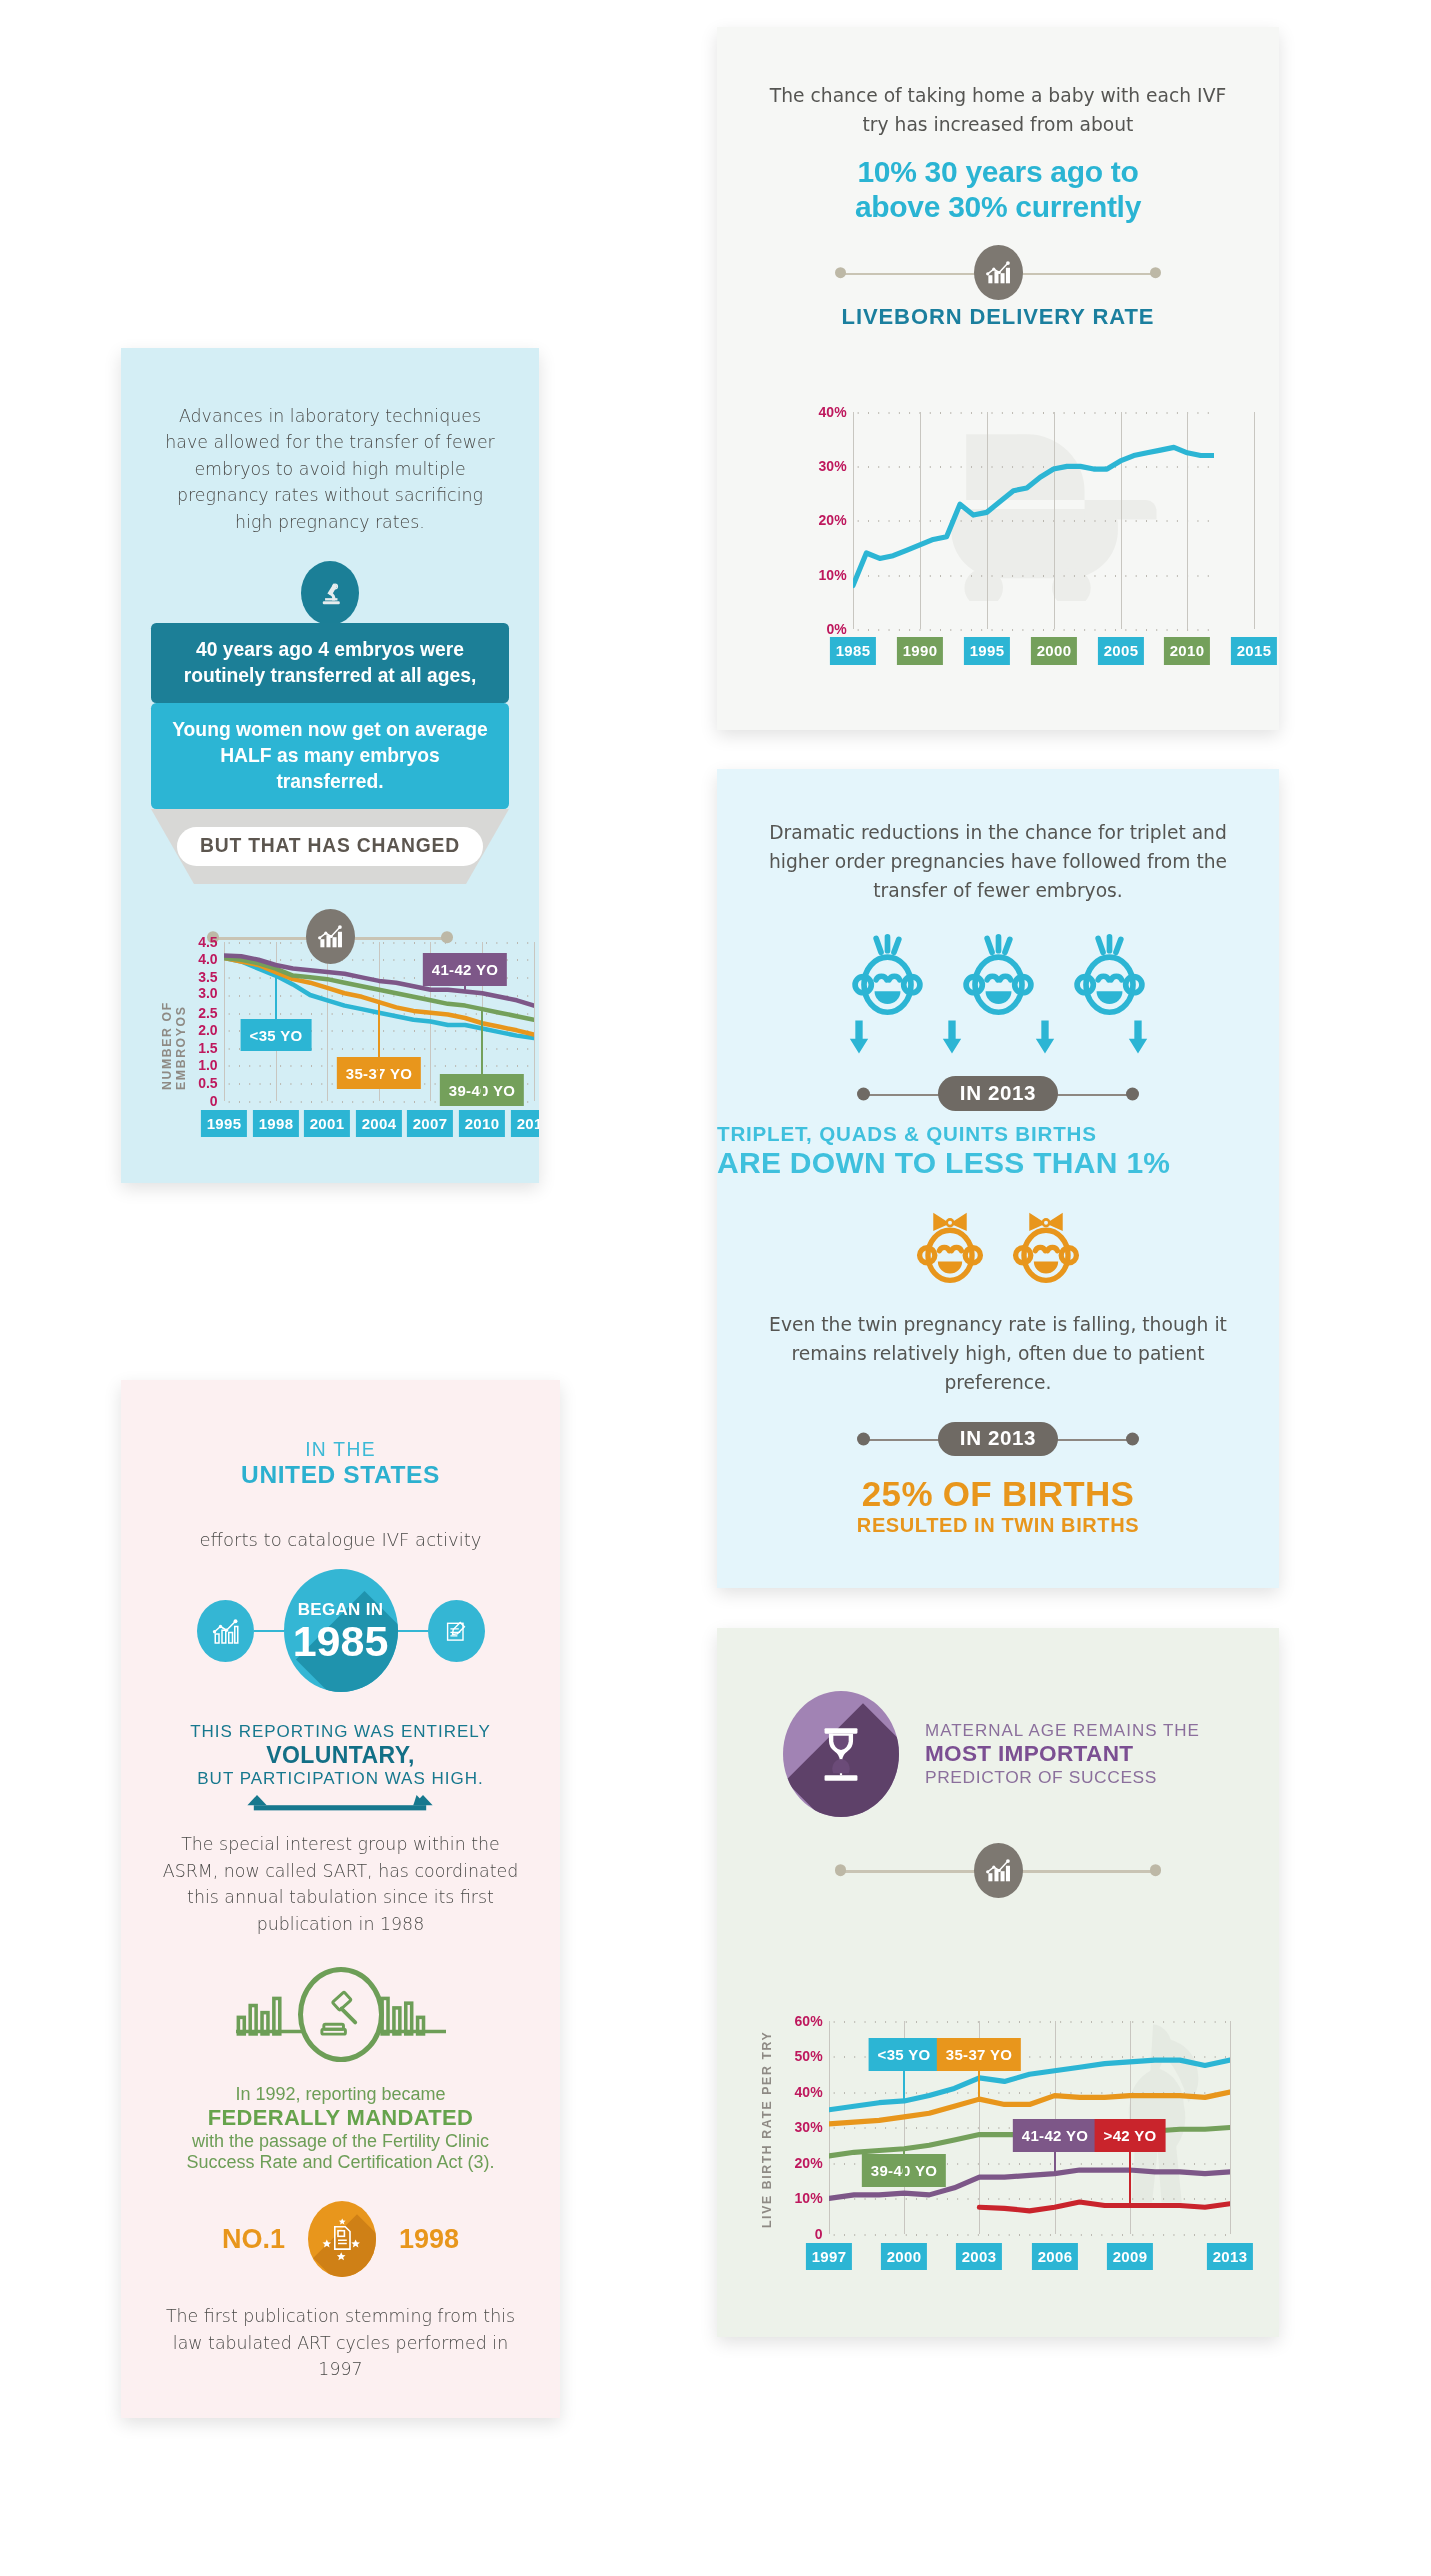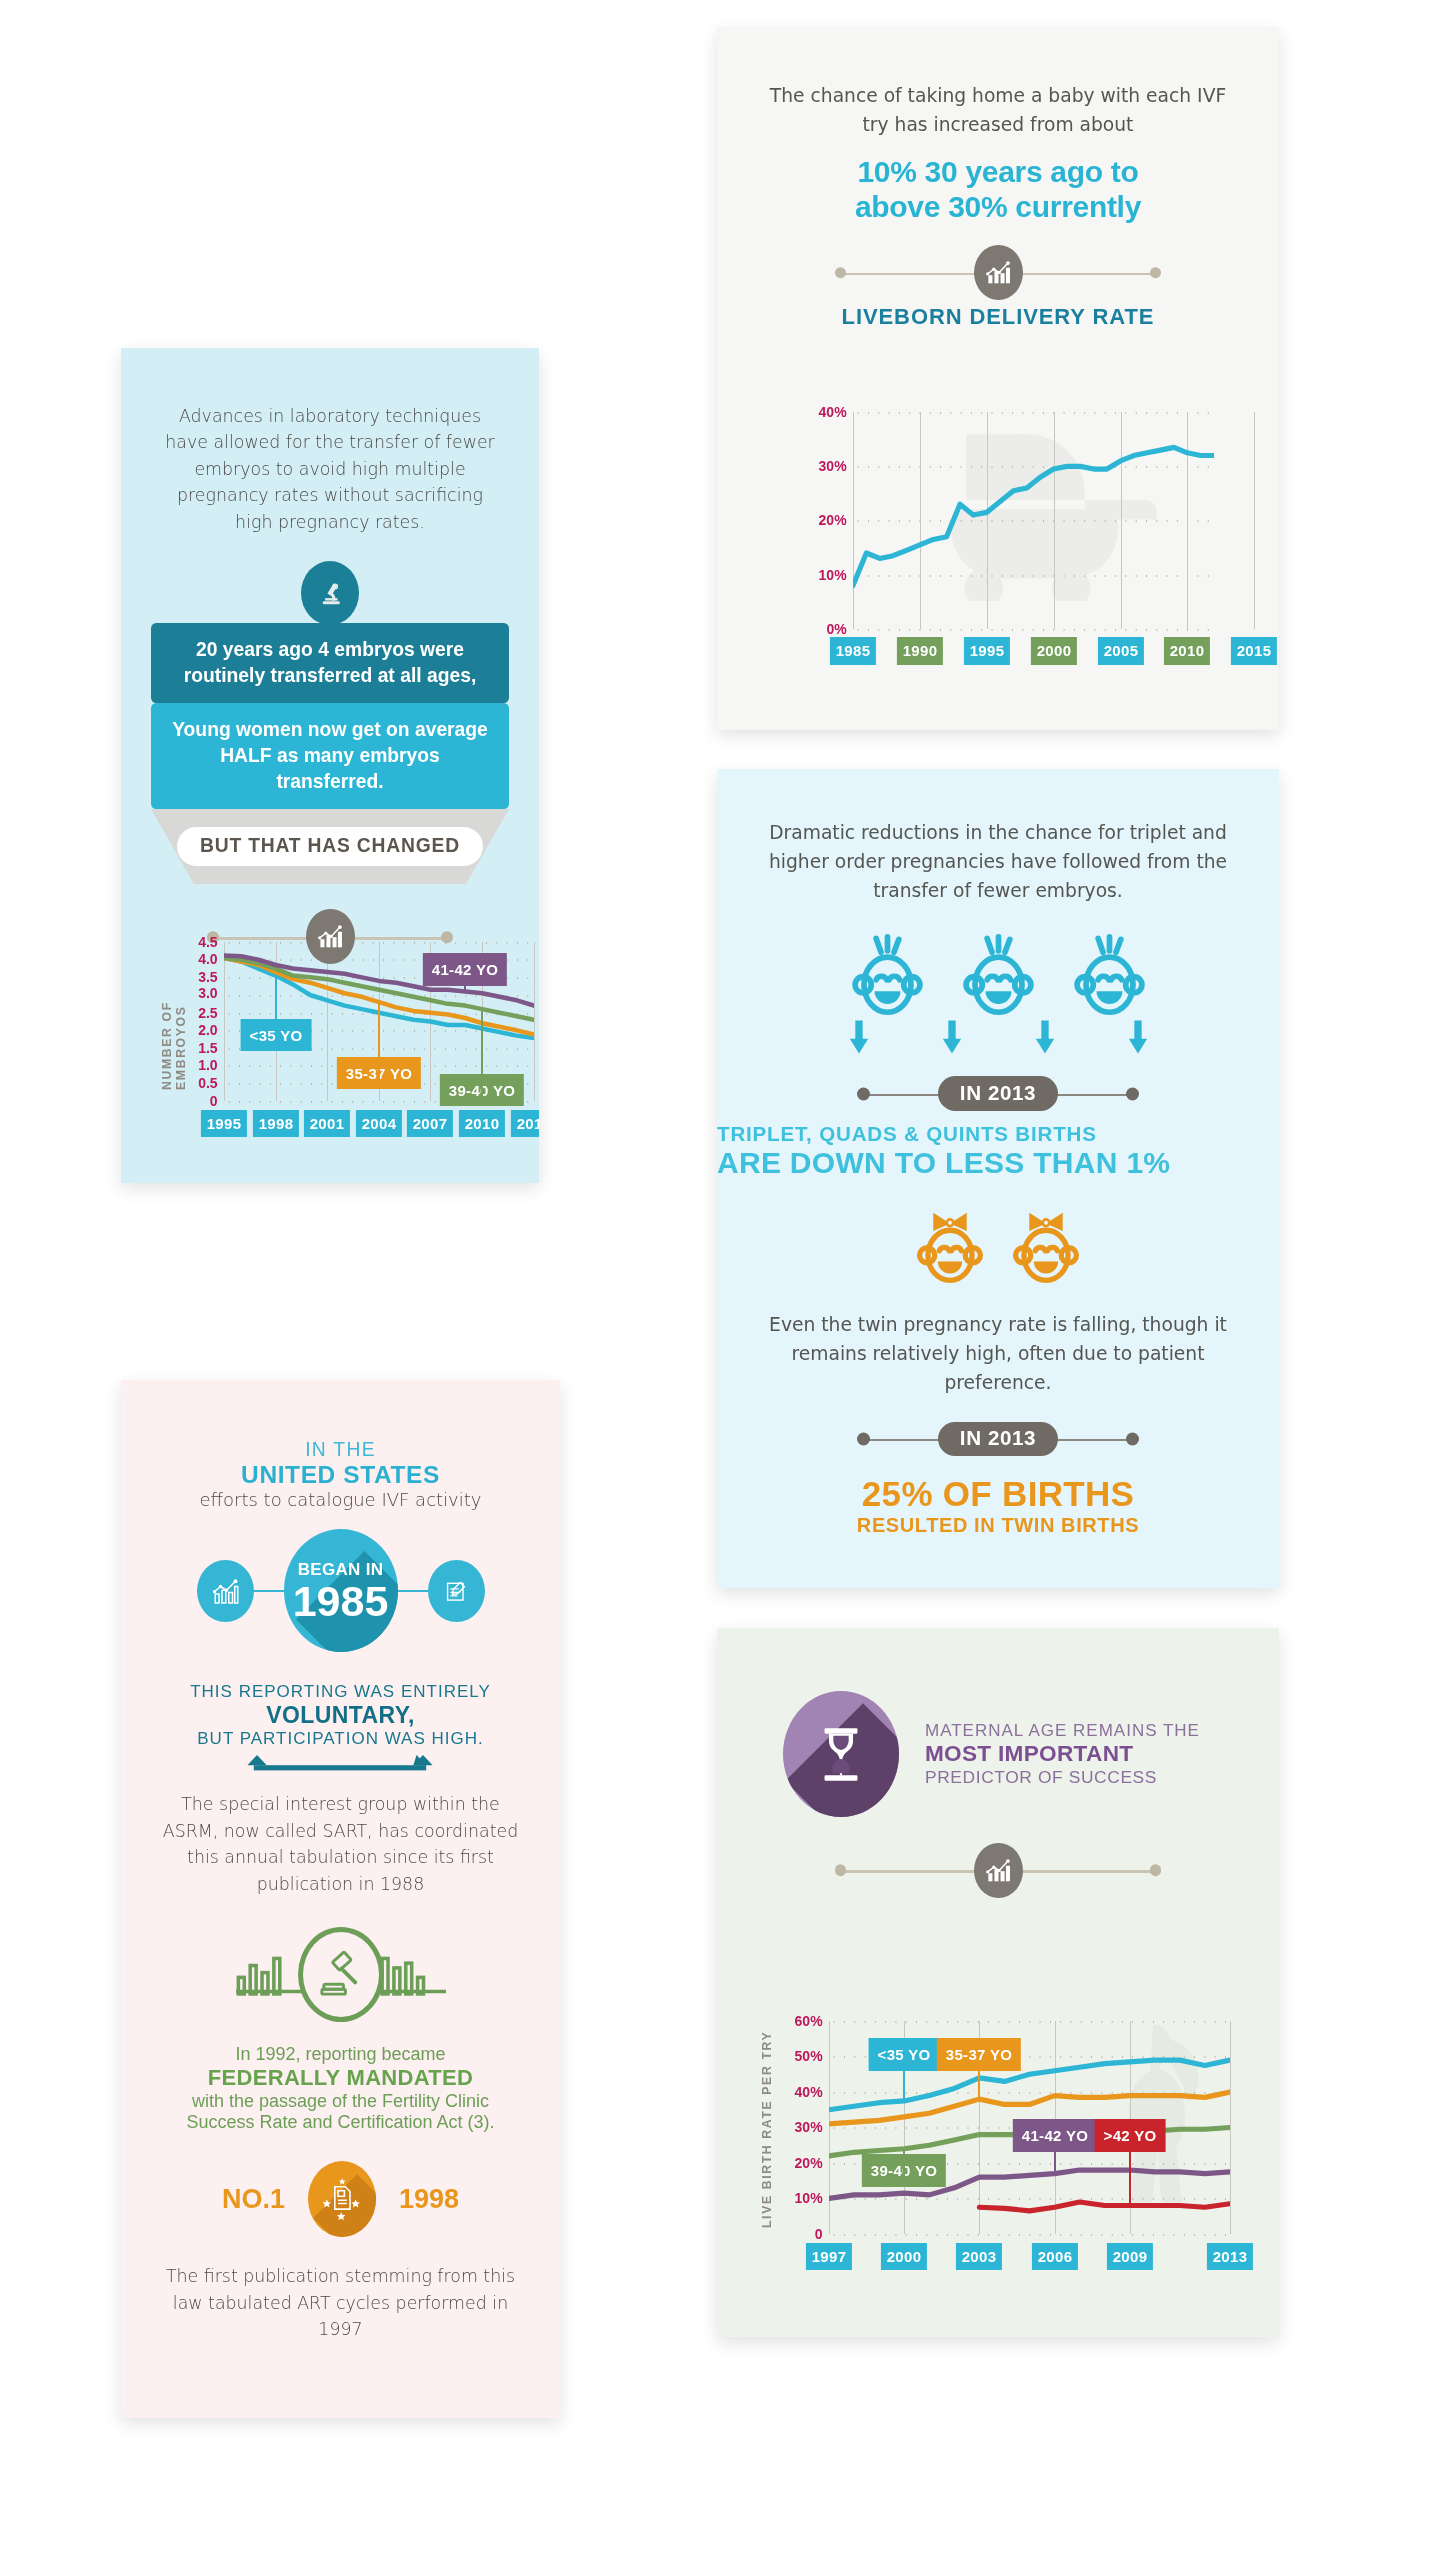--- a/index.html
+++ b/index.html
@@ -107,21 +107,21 @@
   }
 
   
   .banner { color: #fff; font-weight: bold; text-align:center; font-size: 19.3px; line-height: 1.35; padding: 14px 19.3px; border-radius: 5.2px; }
   .banner.dark { background: #1c7f97; }
   .banner.light { background: #2cb5d4; }
 
   
   .usa-top-small { color:#3cb9d6; font-size: 19.3px; letter-spacing: 1.3px; text-align:center; font-weight:300;}
   .usa-top-big { color:#2cb0cf; font-size: 24.5px; letter-spacing: 0.6px; text-align:center; font-weight:bold;}
-  .usa-sub { color:#4a4a48; font-size: 18px; text-align:center; font-weight:300; font-family:"DejaVu Sans",sans-serif;}
+  .usa-sub { color:#4a4a48; font-size: 18px; text-align:center; font-weight:300; font-family:"DejaVu Sans",sans-serif;margin-top:40px;}
   .circle { border-radius: 50%; display:flex; align-items:center; justify-content:center; position:relative; }
   .vol-small { color:#17788e; font-size: 17px; letter-spacing:1px; text-align:center; font-weight:300;}
   .vol-big { color:#136f86; font-size: 23px; letter-spacing:0.4px; text-align:center; font-weight:bold;}
   .green-small { color:#6d9e57; font-size: 18px; text-align:center; font-weight:300;}
   .green-big { color:#66a34c; font-size: 22px; text-align:center; font-weight:bold; letter-spacing:0.3px;}
   .orange-num { color:#e8961c; font-size: 27px; font-weight: bold; font-family:"Liberation Sans Narrow","Liberation Sans",sans-serif; }
 
   
   .mat-small { color:#8b6f9c; font-size: 17px; letter-spacing:1px; font-weight:300;}
   .mat-big { color:#7b4f92; font-size: 22.6px; font-weight:bold; letter-spacing:0.3px;}
@@ -223,21 +223,21 @@
           <path d="M24 7 l5 3 -8 13 -5 -3 z"></path>
           <circle cx="26" cy="11" r="3" fill="none" stroke="#e6eced" stroke-width="1.6"></circle>
           <path d="M20 18 a9 9 0 0 1 6 11 h-4 a6 6 0 0 0 -4 -8 z"></path>
         </g>
           </svg>
       </div>
     </div>
 
     <div style="position:relative; margin-top:-2.6px;">
       <div style="padding:0 30px;">
-        <div class="banner dark">20 years ago 4 embryos were routinely transferred at all ages,</div>
+        <div class="banner dark">40 years ago 4 embryos were routinely transferred at all ages,</div>
       </div>
       <div style="padding:0 30px;">
         <div class="banner light">Young women now get on average HALF as many embryos transferred.</div>
       </div>
       <div style="position:relative;">
         <div style="position:absolute; left:30px; right:30px; top:0; height:75px; background:#d8d8d6;
                     clip-path: polygon(0 0, 100% 0, 88% 100%, 12% 100%);"></div>
         <div style="position:relative; height:75px; display:flex; align-items:center; justify-content:center;">
           <div class="chip" style="background:#fff;border-radius:26px;padding:8.4px 23px;color:#5c564f;font-weight:bold;font-size:19.3px;letter-spacing:0.8px;font-family:'Liberation Sans Narrow','Liberation Sans',sans-serif;">BUT THAT HAS CHANGED</div>
         </div>

